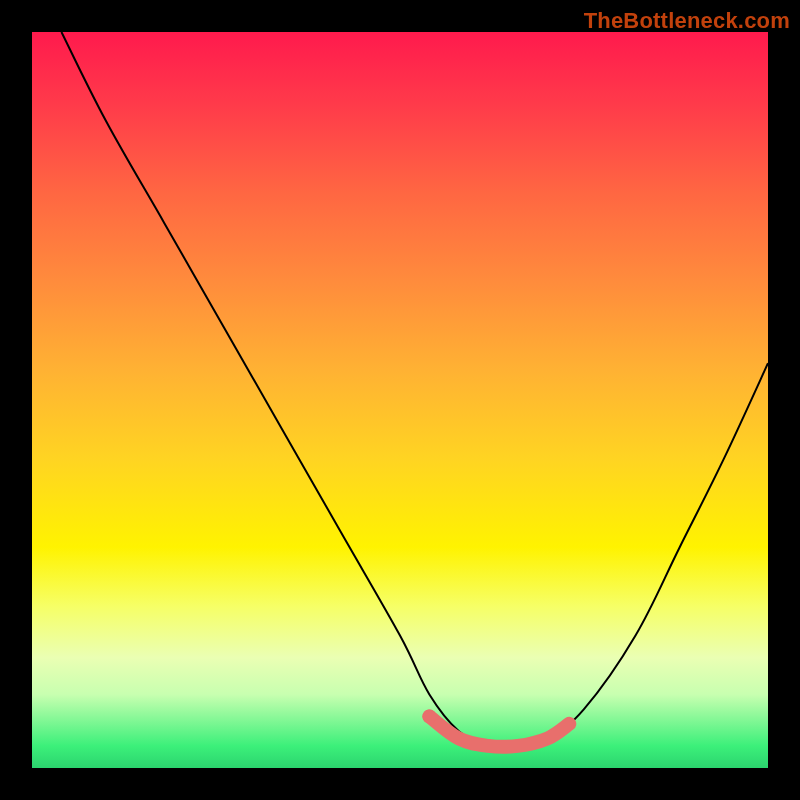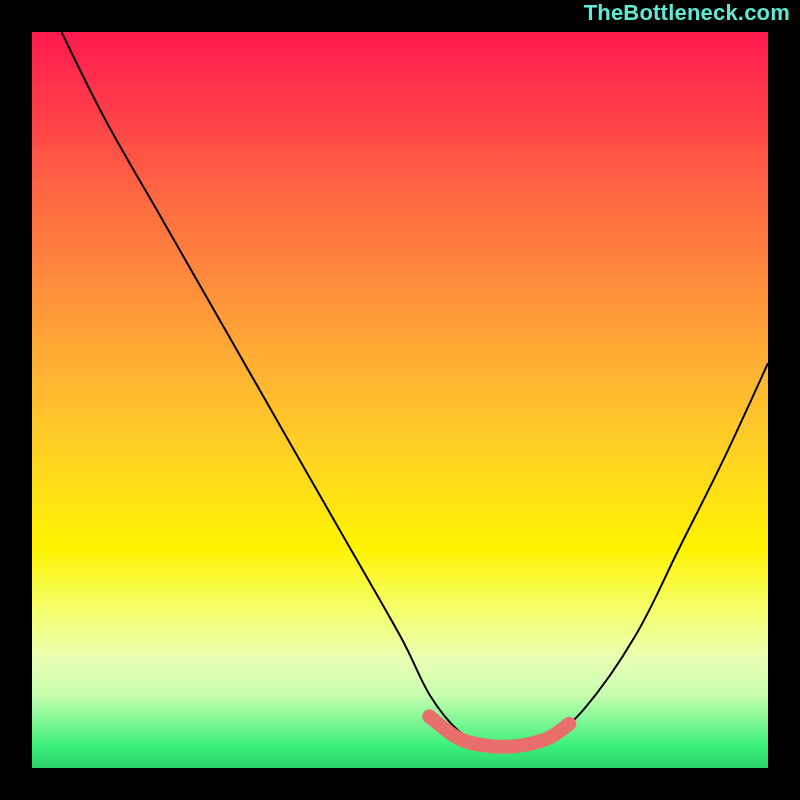--- a/index.html
+++ b/index.html
@@ -35,26 +35,26 @@
       #fff300 70%,
       #f6ff66 78%,
       #eaffb3 85%,
       #c8ffb0 90%,
       #3cf07a 97%,
       #2bd46e 100%
     );
   }
   .watermark {
     position: absolute;
-    top: 0;
+    top: 8px;
     right: 10px;
     font-family: Arial, Helvetica, sans-serif;
     font-size: 22px;
     font-weight: bold;
-    color: #5eead4;
+    color: #c2410c;
     letter-spacing: 0.2px;
   }
   svg.curve {
     position: absolute;
     left: 0;
     top: 0;
     width: 736px;
     height: 736px;
   }
   .curve-path {

